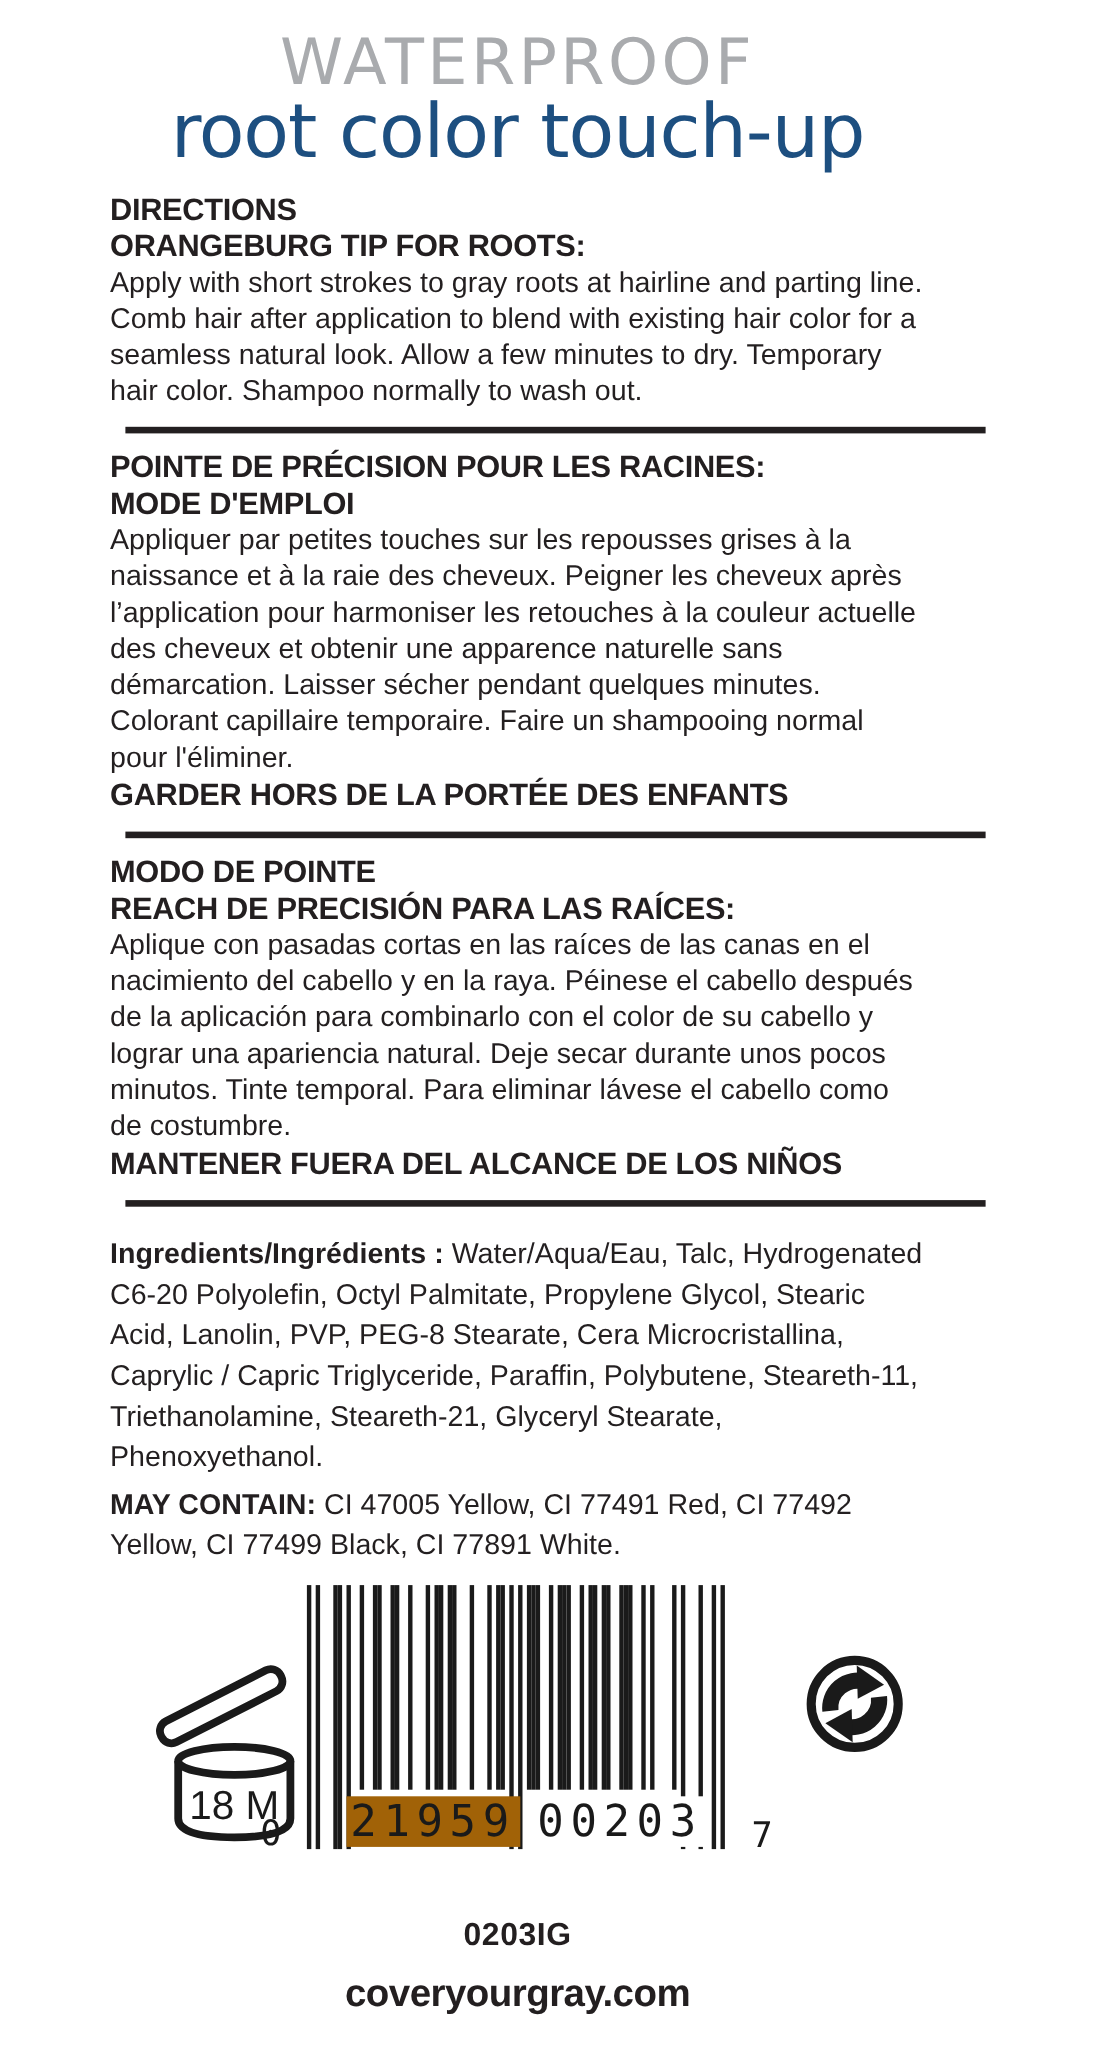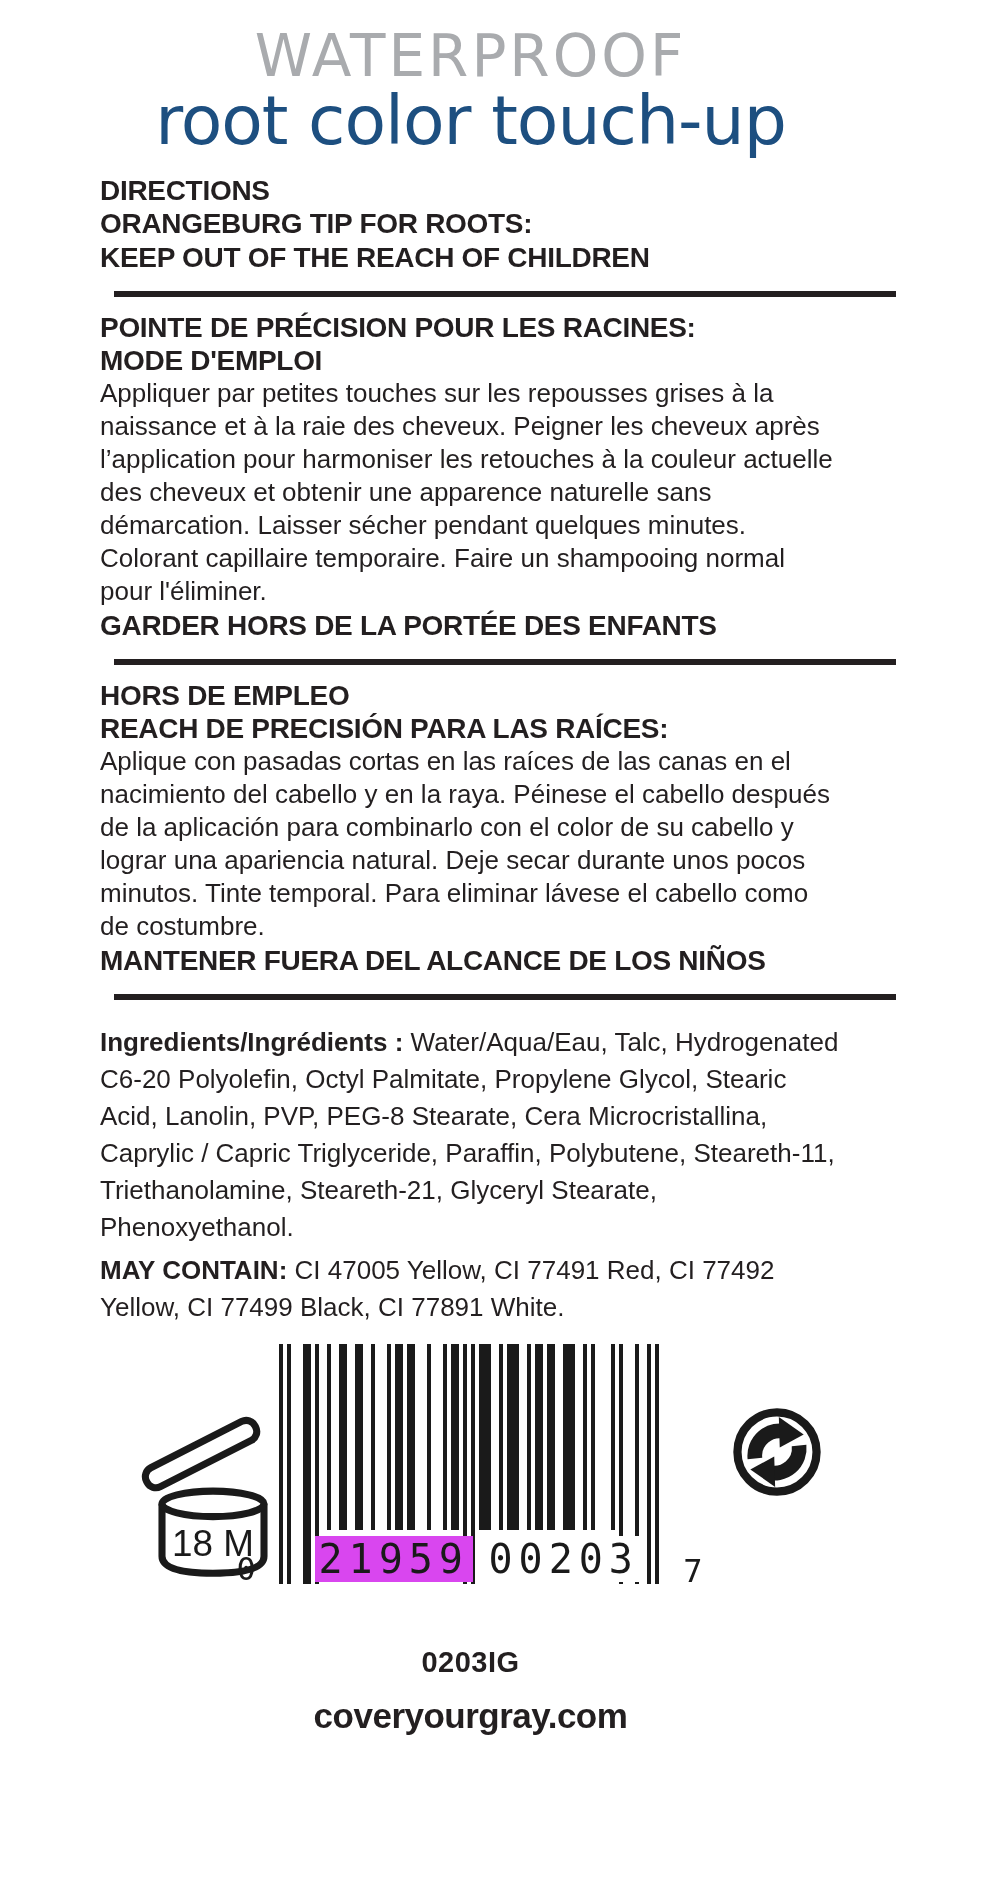--- a/index.html
+++ b/index.html
@@ -63,21 +63,21 @@
   .bars{display:flex; position:absolute; left:0; top:0;}
   .bar{width:4px;}
   .bar.on{background:#1a1a1a;}
   .upc-digits{
     position:absolute; top:178px; width:100%;
     font-family:"DejaVu Sans Mono", monospace;
     font-size:40px; font-weight:400; color:#1a1a1a;
   }
   .upc-digit-left{position:absolute; left:-42px; top:28px; font-size:32px;}
   .upc-digit-right{position:absolute; right:-40px; top:30px; font-size:32px;}
-  .upc-group1{position:absolute; left:36px; top:14px; letter-spacing:6px; background:#d946ef; padding:0 4px;}
+  .upc-group1{position:absolute; left:36px; top:14px; letter-spacing:6px; background:#a16207; padding:0 4px;}
   .upc-group2{position:absolute; left:206px; top:14px; letter-spacing:6px; background:#fff; padding:0 4px;}
   .sku{
     text-align:center; font-weight:bold; font-size:29px; margin-top:2px;
     letter-spacing:0.5px;
   }
   
   .footer{text-align:center; margin-top:16px;}
   .footer .f1{font-size:23px; line-height:29px;}
   .footer .f2{font-size:23px; line-height:29px;}
   .footer .f3{font-size:23px; line-height:29px;}
@@ -95,36 +95,36 @@
   <div class="content">
 
     <div class="brand">
       <div class="brand-top">WATERPROOF</div>
       <div class="brand-main">root color touch-up</div>
     </div>
 
     <div class="sec">
       <div class="h">DIRECTIONS</div>
       <div class="h">ORANGEBURG TIP FOR ROOTS:</div>
-      <div class="warn">KEEP OUT OF THE REACH OF CHILDREN</div>
+      <div class="body">Apply with short strokes to gray roots at hairline and parting line. Comb hair after application to blend with existing hair color for a seamless natural look. Allow a few minutes to dry. Temporary hair color. Shampoo normally to wash out.</div>
     </div>
 
     <hr class="rule">
 
     <div class="sec">
       <div class="h">POINTE DE PRÉCISION POUR LES RACINES:</div>
       <div class="h">MODE D'EMPLOI</div>
       <div class="body">Appliquer par petites touches sur les repousses grises à la naissance et à la raie des cheveux. Peigner les cheveux après l’application pour harmoniser les retouches à la couleur actuelle des cheveux et obtenir une apparence naturelle sans démarcation. Laisser sécher pendant quelques minutes. Colorant capillaire temporaire. Faire un shampooing normal pour l'éliminer.</div>
       <div class="warn">GARDER HORS DE LA PORTÉE DES ENFANTS</div>
     </div>
 
     <hr class="rule">
 
     <div class="sec">
-      <div class="h">HORS DE EMPLEO</div>
+      <div class="h">MODO DE POINTE</div>
       <div class="h">REACH DE PRECISIÓN PARA LAS RAÍCES:</div>
       <div class="body">Aplique con pasadas cortas en las raíces de las canas en el nacimiento del cabello y en la raya. Péinese el cabello después de la aplicación para combinarlo con el color de su cabello y lograr una apariencia natural. Deje secar durante unos pocos minutos. Tinte temporal. Para eliminar lávese el cabello como de costumbre.</div>
       <div class="warn">MANTENER FUERA DEL ALCANCE DE LOS NIÑOS</div>
     </div>
 
     <hr class="rule">
 
     <div class="ingredients"><span class="lead">Ingredients/Ingrédients : </span><span>Water/Aqua/Eau, Talc, Hydrogenated C6-20 Polyolefin, Octyl Palmitate, Propylene Glycol, Stearic Acid, Lanolin, PVP, PEG-8 Stearate, Cera Microcristallina, Caprylic / Capric Triglyceride, Paraffin, Polybutene, Steareth-11, Triethanolamine, Steareth-21, Glyceryl Stearate, Phenoxyethanol.</span></div>
     <div class="maycontain"><span class="lead">MAY CONTAIN: </span><span>CI 47005 Yellow, CI 77491 Red, CI 77492 Yellow, CI 77499 Black, CI 77891 White.</span></div>
 

